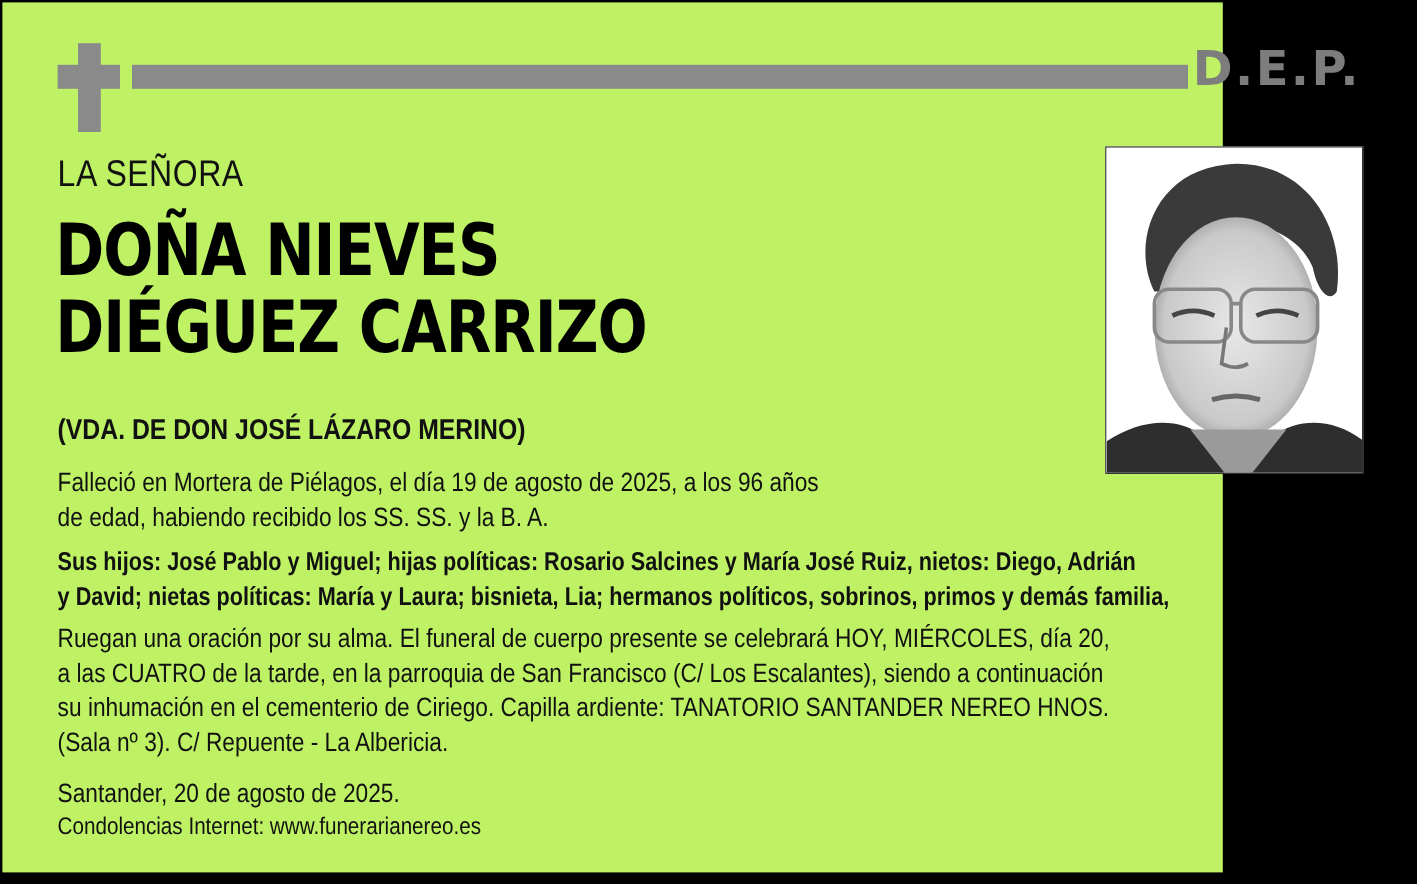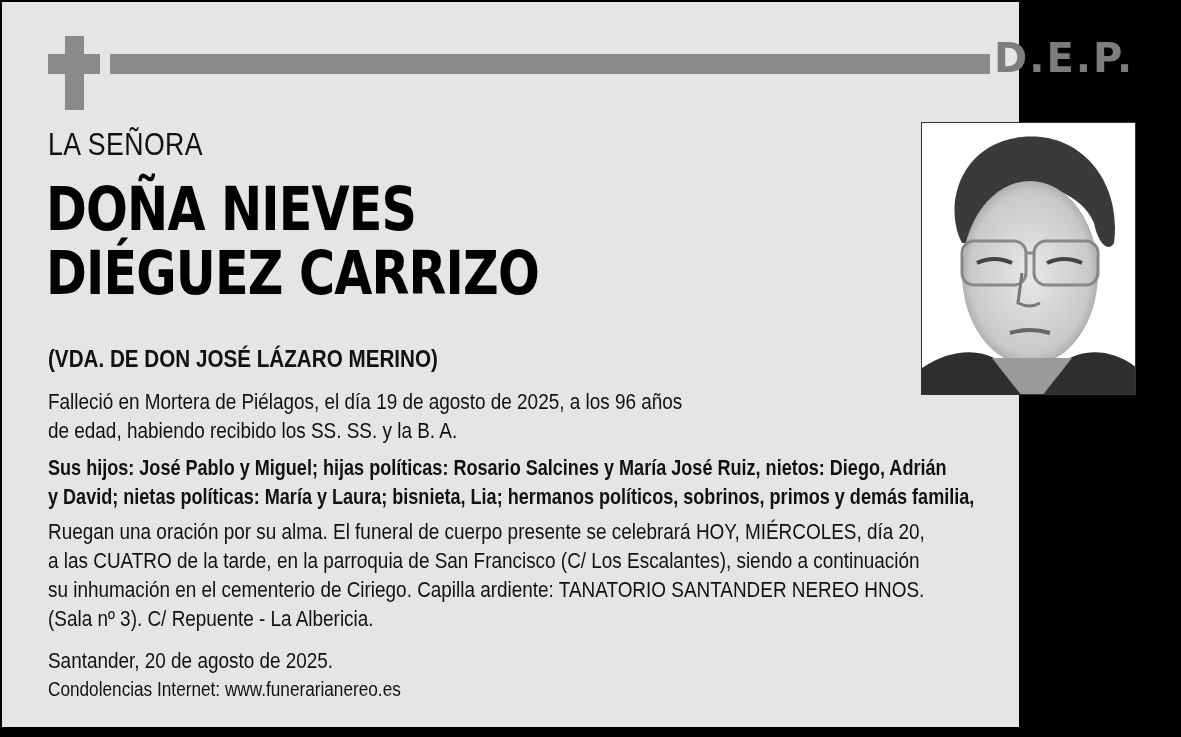--- a/index.html
+++ b/index.html
@@ -1,19 +1,19 @@
 <!DOCTYPE html>
 <html><head>
   <meta charset="utf-8">
   <style>
     * { margin: 0; padding: 0; box-sizing: border-box; }
     html, body { width: 1181px; height: 737px; background: #000; overflow: hidden; }
     .page {
       position: absolute; left: 2px; top: 2px; width: 1017px; height: 725px;
-      background: #e5e5e5; font-family: "Liberation Sans", sans-serif; color: #111;
+      background: #bef264; font-family: "Liberation Sans", sans-serif; color: #111;
     }
     .cross-v { position: absolute; left: 63px; top: 34px; width: 19px; height: 74px; background: #8a8a8a; }
     .cross-h { position: absolute; left: 46px; top: 52px; width: 52px; height: 20px; background: #8a8a8a; }
     .rule { position: absolute; left: 108px; top: 52px; width: 880px; height: 20px; background: #8a8a8a; }
     .dep {
       position: absolute; left: 992px; top: 36px; font-family: "DejaVu Sans", sans-serif;
       font-weight: bold; font-size: 40px; color: #7d7d7d; letter-spacing: 2px; line-height: 1;
     }
     .honorific {
       position: absolute; left: 46px; top: 127px; font-size: 31px; line-height: 1;

